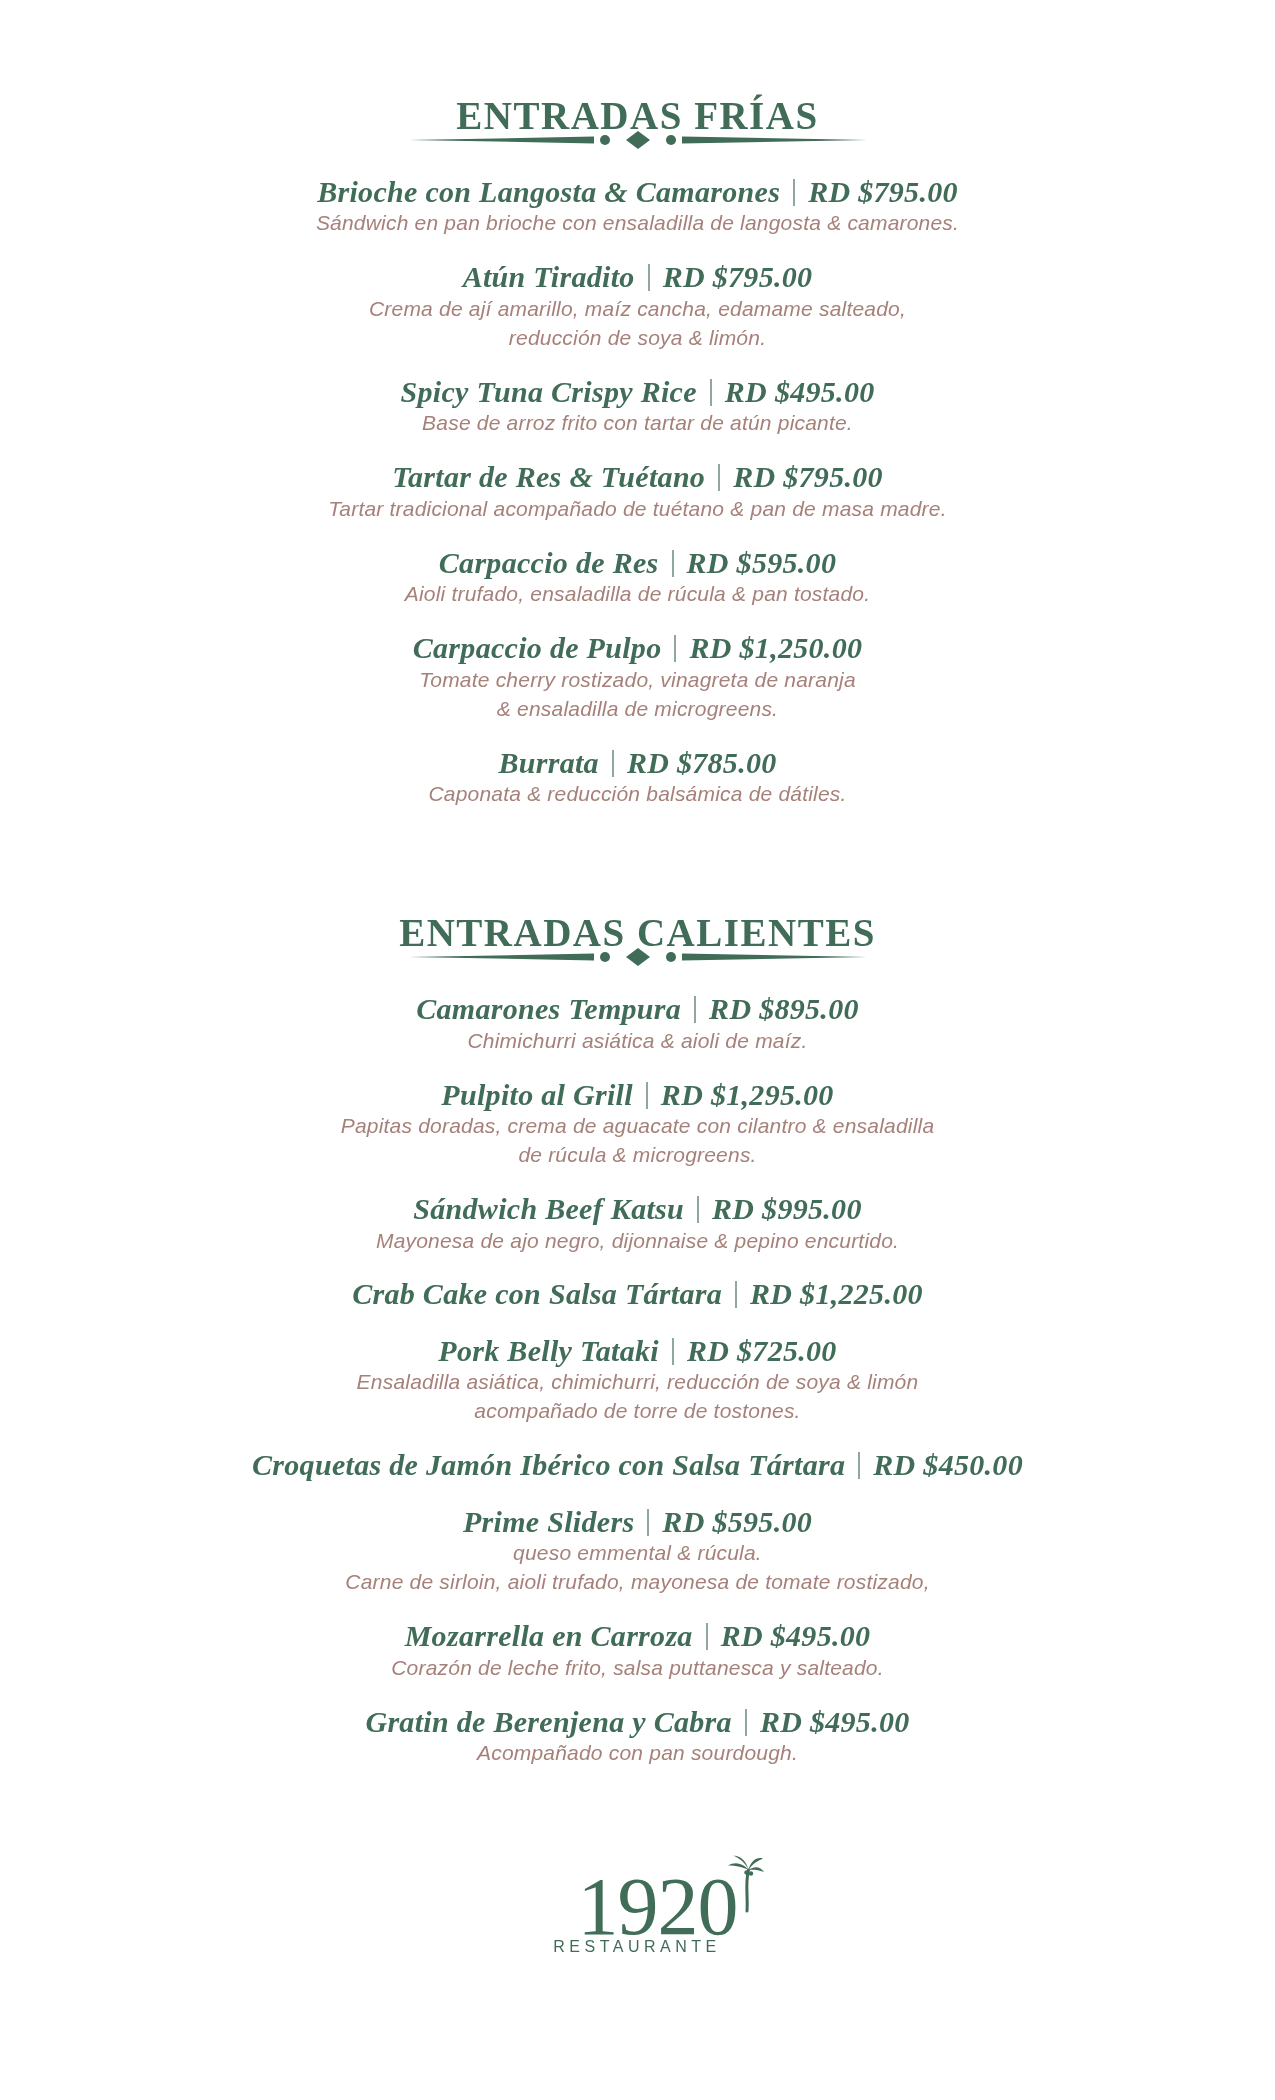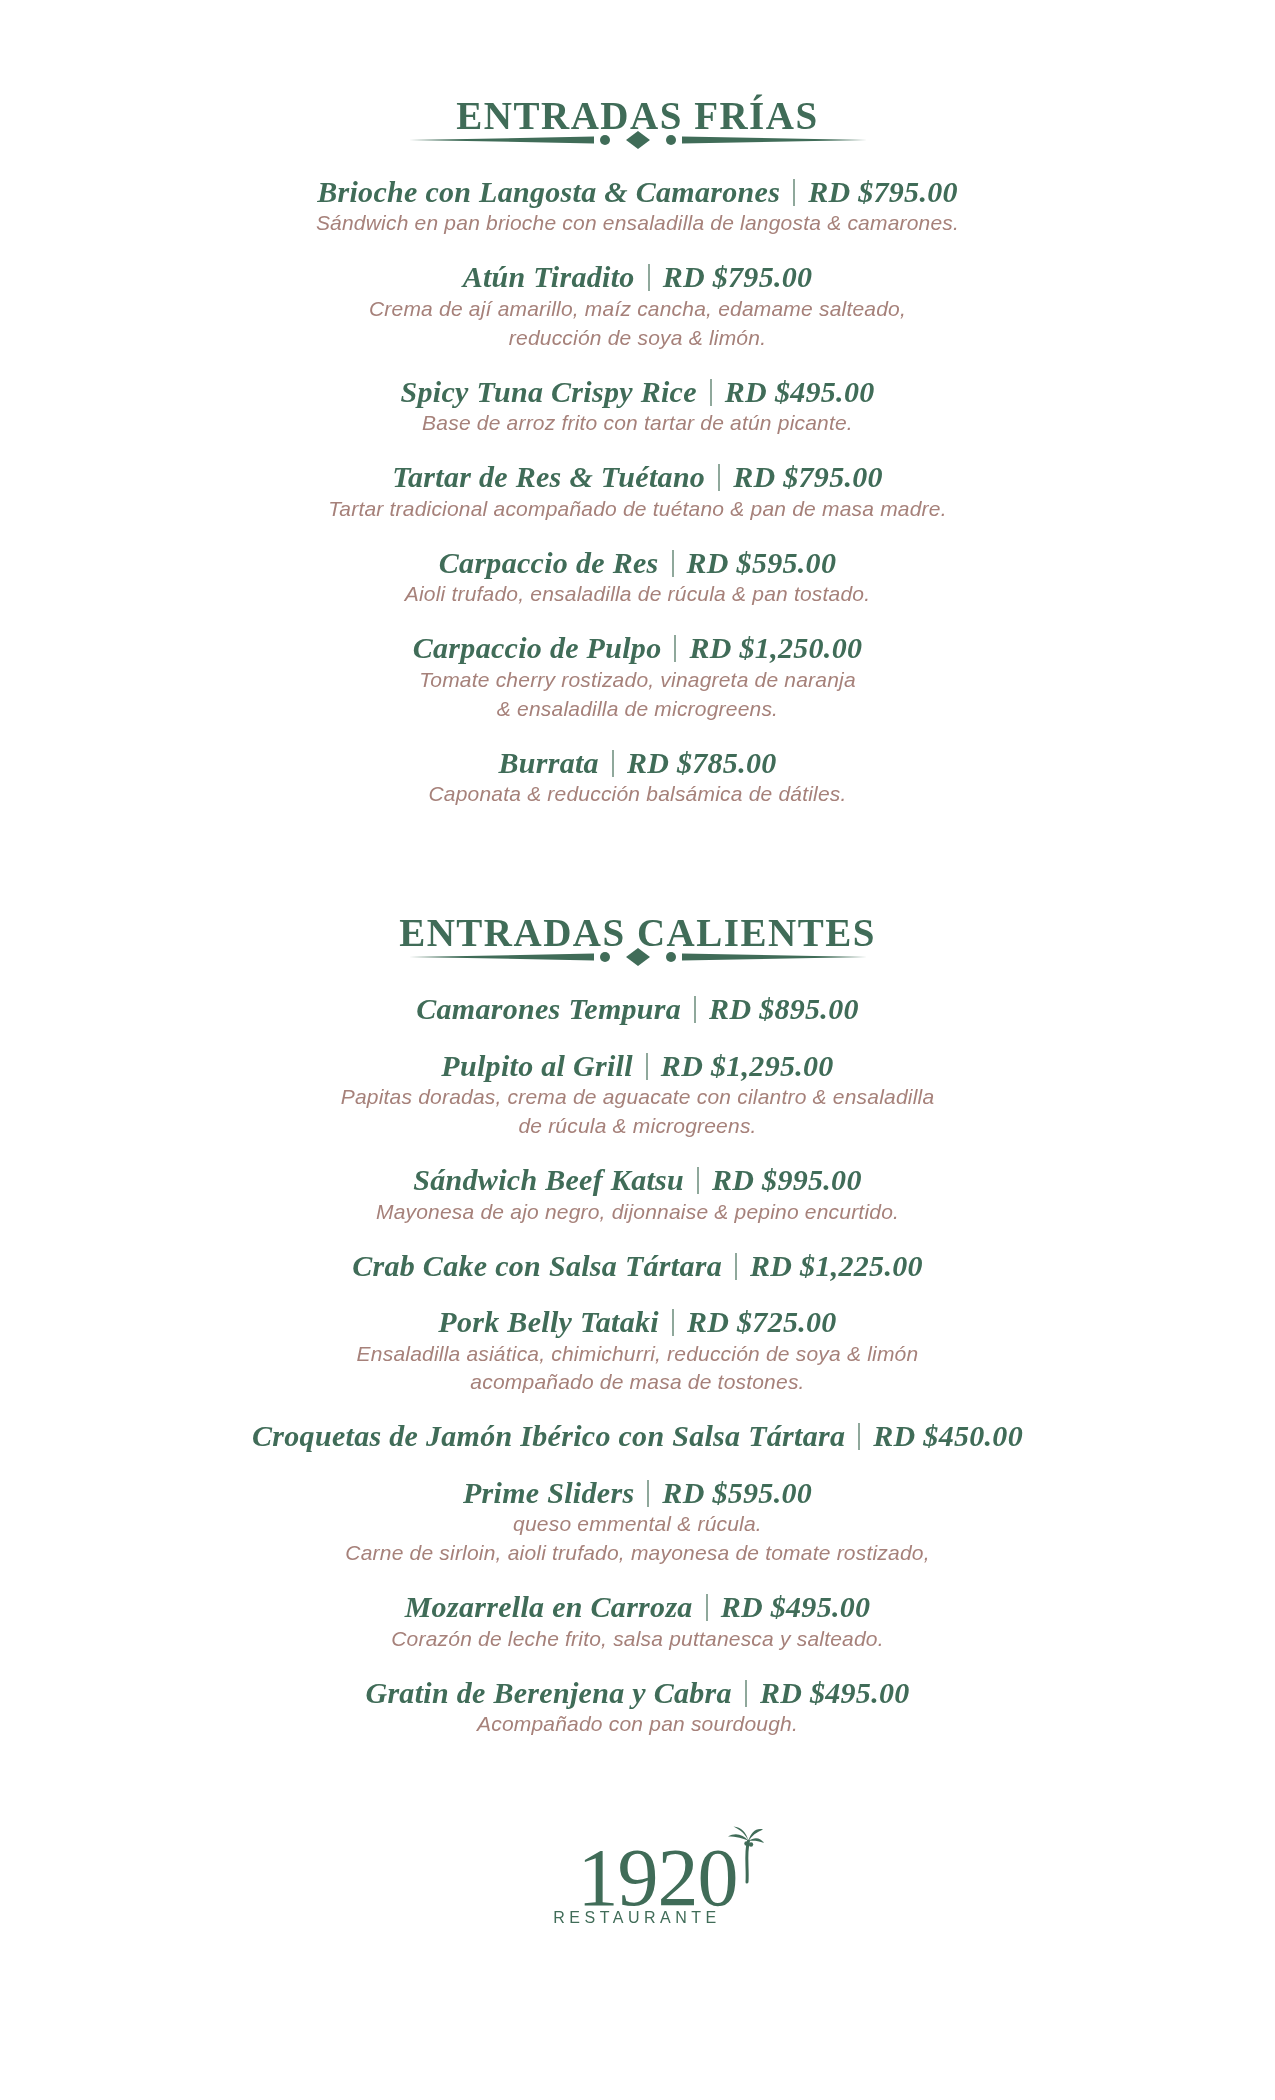--- a/index.html
+++ b/index.html
@@ -141,37 +141,38 @@
         <div class="ornament-wrap"><svg width="460" height="18" viewBox="0 0 460 18">
             <polygon points="1,9 186,5.6 186,12.4" fill="currentColor"></polygon>
             <circle cx="197" cy="9" r="5" fill="currentColor"></circle>
             <polygon points="230,0 242,9 230,18 218,9" fill="currentColor"></polygon>
             <circle cx="263" cy="9" r="5" fill="currentColor"></circle>
             <polygon points="459,9 274,5.6 274,12.4" fill="currentColor"></polygon>
           </svg></div>
         <div class="items">
           <div class="menu-item">
             <div class="item-title"><span class="dish-name">Camarones Tempura</span><span class="price-bar"></span><span class="dish-price">RD $895.00</span></div>
+            <div class="desc-line">Chimichurri asiática &amp; aioli de maíz.</div>
           </div>
           <div class="menu-item">
             <div class="item-title"><span class="dish-name">Pulpito al Grill</span><span class="price-bar"></span><span class="dish-price">RD $1,295.00</span></div>
             <div class="desc-line">Papitas doradas, crema de aguacate con cilantro &amp; ensaladilla</div>
             <div class="desc-line">de rúcula &amp; microgreens.</div>
           </div>
           <div class="menu-item">
             <div class="item-title"><span class="dish-name">Sándwich Beef Katsu</span><span class="price-bar"></span><span class="dish-price">RD $995.00</span></div>
             <div class="desc-line">Mayonesa de ajo negro, dijonnaise &amp; pepino encurtido.</div>
           </div>
           <div class="menu-item">
             <div class="item-title"><span class="dish-name">Crab Cake con Salsa Tártara</span><span class="price-bar"></span><span class="dish-price">RD $1,225.00</span></div>
           </div>
           <div class="menu-item">
             <div class="item-title"><span class="dish-name">Pork Belly Tataki</span><span class="price-bar"></span><span class="dish-price">RD $725.00</span></div>
             <div class="desc-line">Ensaladilla asiática, chimichurri, reducción de soya &amp; limón</div>
-            <div class="desc-line">acompañado de masa de tostones.</div>
+            <div class="desc-line">acompañado de torre de tostones.</div>
           </div>
           <div class="menu-item">
             <div class="item-title"><span class="dish-name">Croquetas de Jamón Ibérico con Salsa Tártara</span><span class="price-bar"></span><span class="dish-price">RD $450.00</span></div>
           </div>
           <div class="menu-item">
             <div class="item-title"><span class="dish-name">Prime Sliders</span><span class="price-bar"></span><span class="dish-price">RD $595.00</span></div>
             <div class="desc-line">queso emmental &amp; rúcula.</div>
             <div class="desc-line">Carne de sirloin, aioli trufado, mayonesa de tomate rostizado,</div>
           </div>
           <div class="menu-item">

